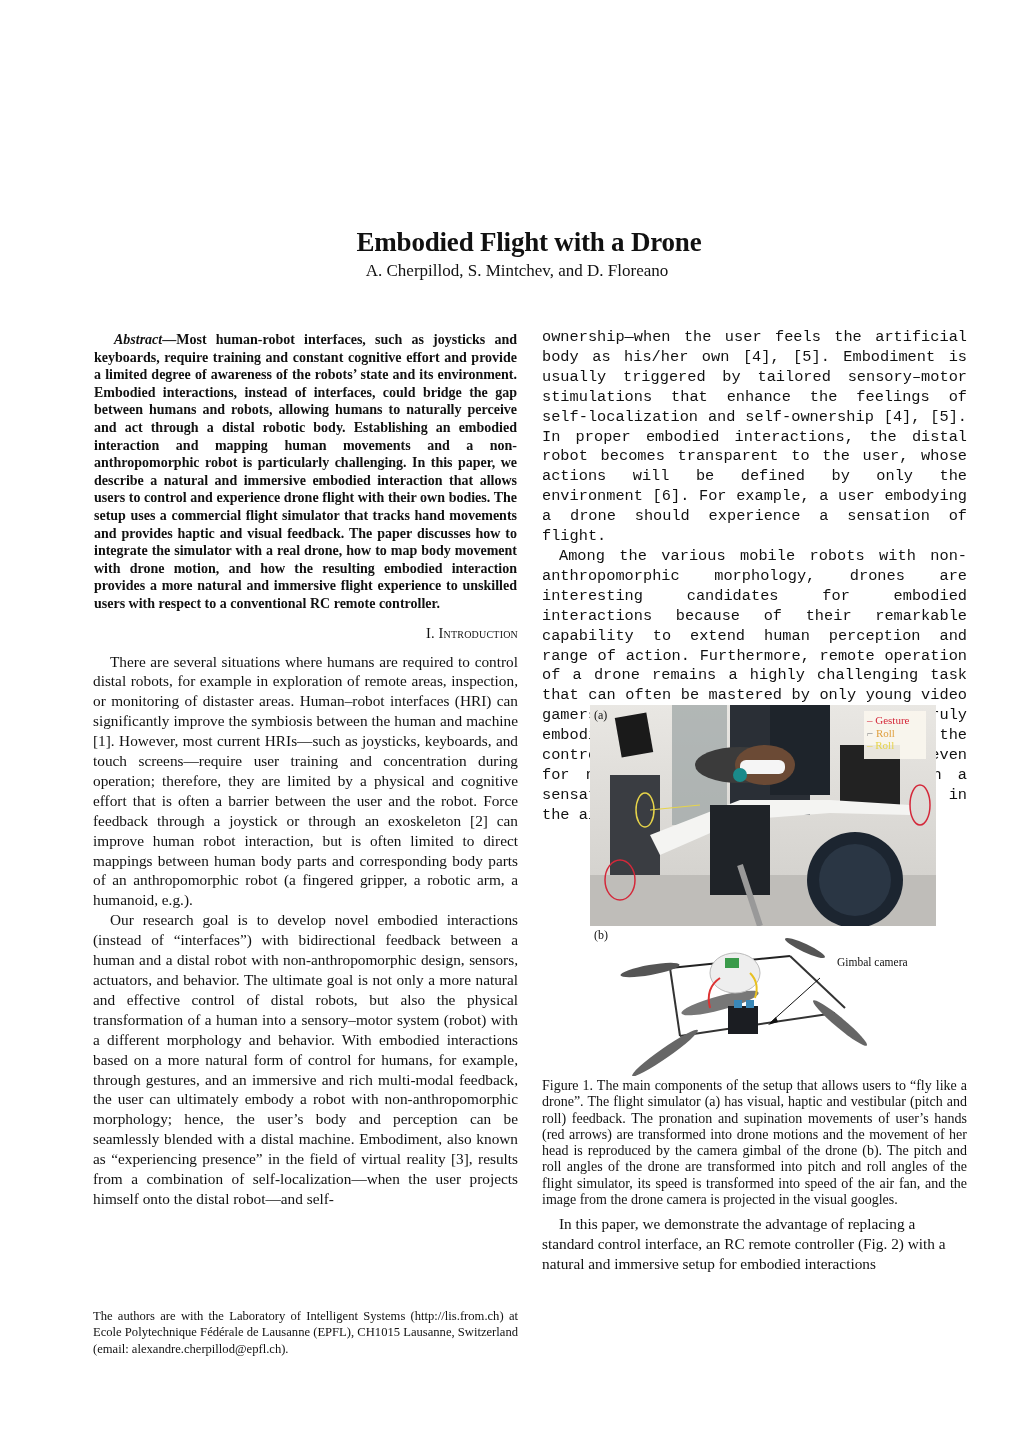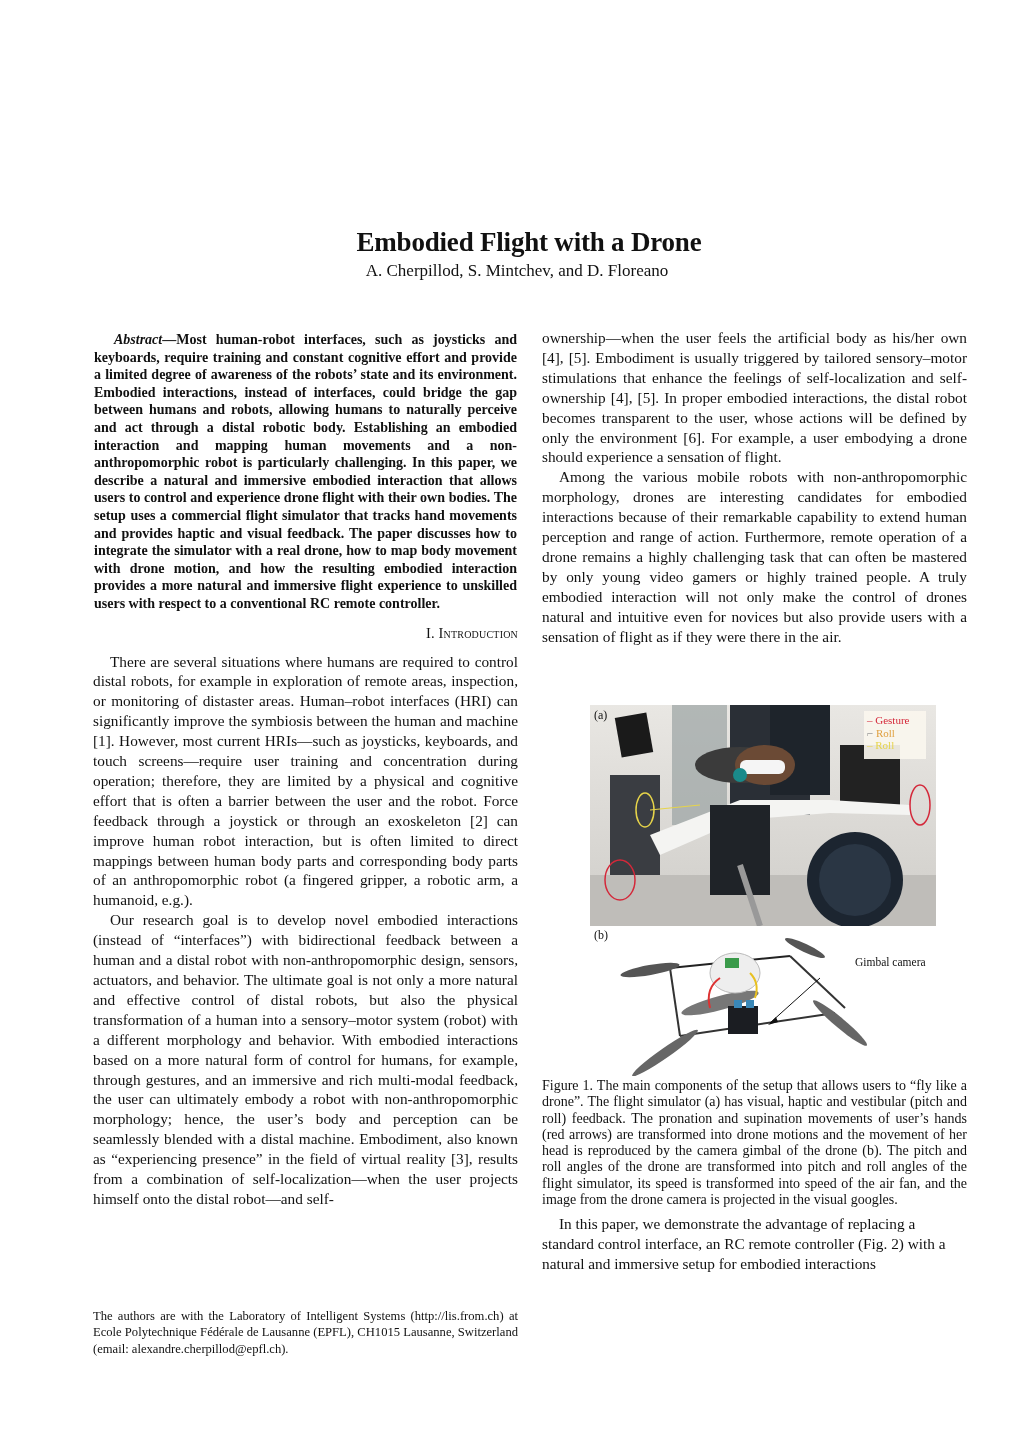--- a/index.html
+++ b/index.html
@@ -3,21 +3,21 @@
 <meta charset="utf-8">
 <style>
   html, body { margin: 0; padding: 0; background: #ffffff; }
   body { width: 1024px; height: 1448px; position: relative; overflow: hidden;
          font-family: "Liberation Serif", "DejaVu Serif", serif; color: #111; }
   .abs { position: absolute; }
   #title { left: 0; width: 1024px; top: 210px; text-align: center; font-size: 27px; font-weight: bold; letter-spacing: -0.2px; }
   #authors { left: 0; width: 1034px; top: 261px; text-align: center; font-size: 17px; }
   .col { position: absolute; width: 425px; text-align: justify; }
   #colL { left: 93px; top: 330px; }
-  #colR { left: 542px; top: 328px; }
+  #colR { left: 542px; top: 328px; font-family: Liberation Mono, monospace; }
   .abstract { font-size: 14px; font-weight: bold; line-height: 17.6px; text-indent: 20px; margin: 1px; }
   .abstract i { font-weight: bold; font-style: italic; }
   .sec-head { text-align: right; font-size: 14.5px; margin: 12px 0 10px 0; font-variant: small-caps; letter-spacing: 0.2px; }
   .para { font-size: 15.3px; line-height: 19.9px; text-indent: 17px; margin: 0; }
   .para.noindent { text-indent: 0; }
   #footnote { left: 93px; top: 1308px; width: 425px; font-size: 12.6px; line-height: 16.3px; text-align: justify; }
   #fig { left: 590px; top: 705px; width: 346px; height: 221px; }
   #figb { left: 590px; top: 928px; width: 346px; height: 148px; }
   .fig-label { position: absolute; font-size: 12px; }
   #caption { left: 542px; top: 1078px; width: 425px; font-size: 14px; line-height: 16.3px; text-align: justify; }
@@ -97,20 +97,20 @@
     <ellipse cx="125" cy="45" rx="25" ry="20" fill="#eee" stroke="#bbb"></ellipse>
     <rect x="115" y="30" width="14" height="10" fill="#3a9a4a"></rect>
     <path d="M110 50 Q95 60 100 80" stroke="#d33" stroke-width="2" fill="none"></path>
     <path d="M140 45 Q150 55 145 70" stroke="#e8c020" stroke-width="2" fill="none"></path>
     <rect x="118" y="78" width="30" height="28" fill="#1b1d22"></rect>
     <rect x="124" y="72" width="8" height="8" fill="#3a88b8"></rect>
     <rect x="136" y="72" width="8" height="8" fill="#3a88b8"></rect>
     <line x1="210" y1="50" x2="160" y2="95" stroke="#111" stroke-width="1"></line>
     <polygon points="158,97 166,89 168,94" fill="#111"></polygon>
   </svg>
-  <span class="fig-label" style="left:265px;top:28px;font-size:11.5px;">Gimbal camera</span>
+  <span class="fig-label" style="left:247px;top:28px;font-size:11.5px;">Gimbal camera</span>
 </div>
 
 <div id="caption" class="abs">Figure 1. The main components of the setup that allows users to “fly like a drone”. The flight simulator (a) has visual, haptic and vestibular (pitch and roll) feedback. The pronation and supination movements of user’s hands (red arrows) are transformed into drone motions and the movement of her head is reproduced by the camera gimbal of the drone (b). The pitch and roll angles of the drone are transformed into pitch and roll angles of the flight simulator, its speed is transformed into speed of the air fan, and the image from the drone camera is projected in the visual googles.</div>
 
 <div id="rightEnd" class="abs">
   <p class="para">In this paper, we demonstrate the advantage of replacing a standard control interface, an RC remote controller (Fig. 2) with a natural and immersive setup for embodied interactions</p>
 </div>
 
 </body></html>

